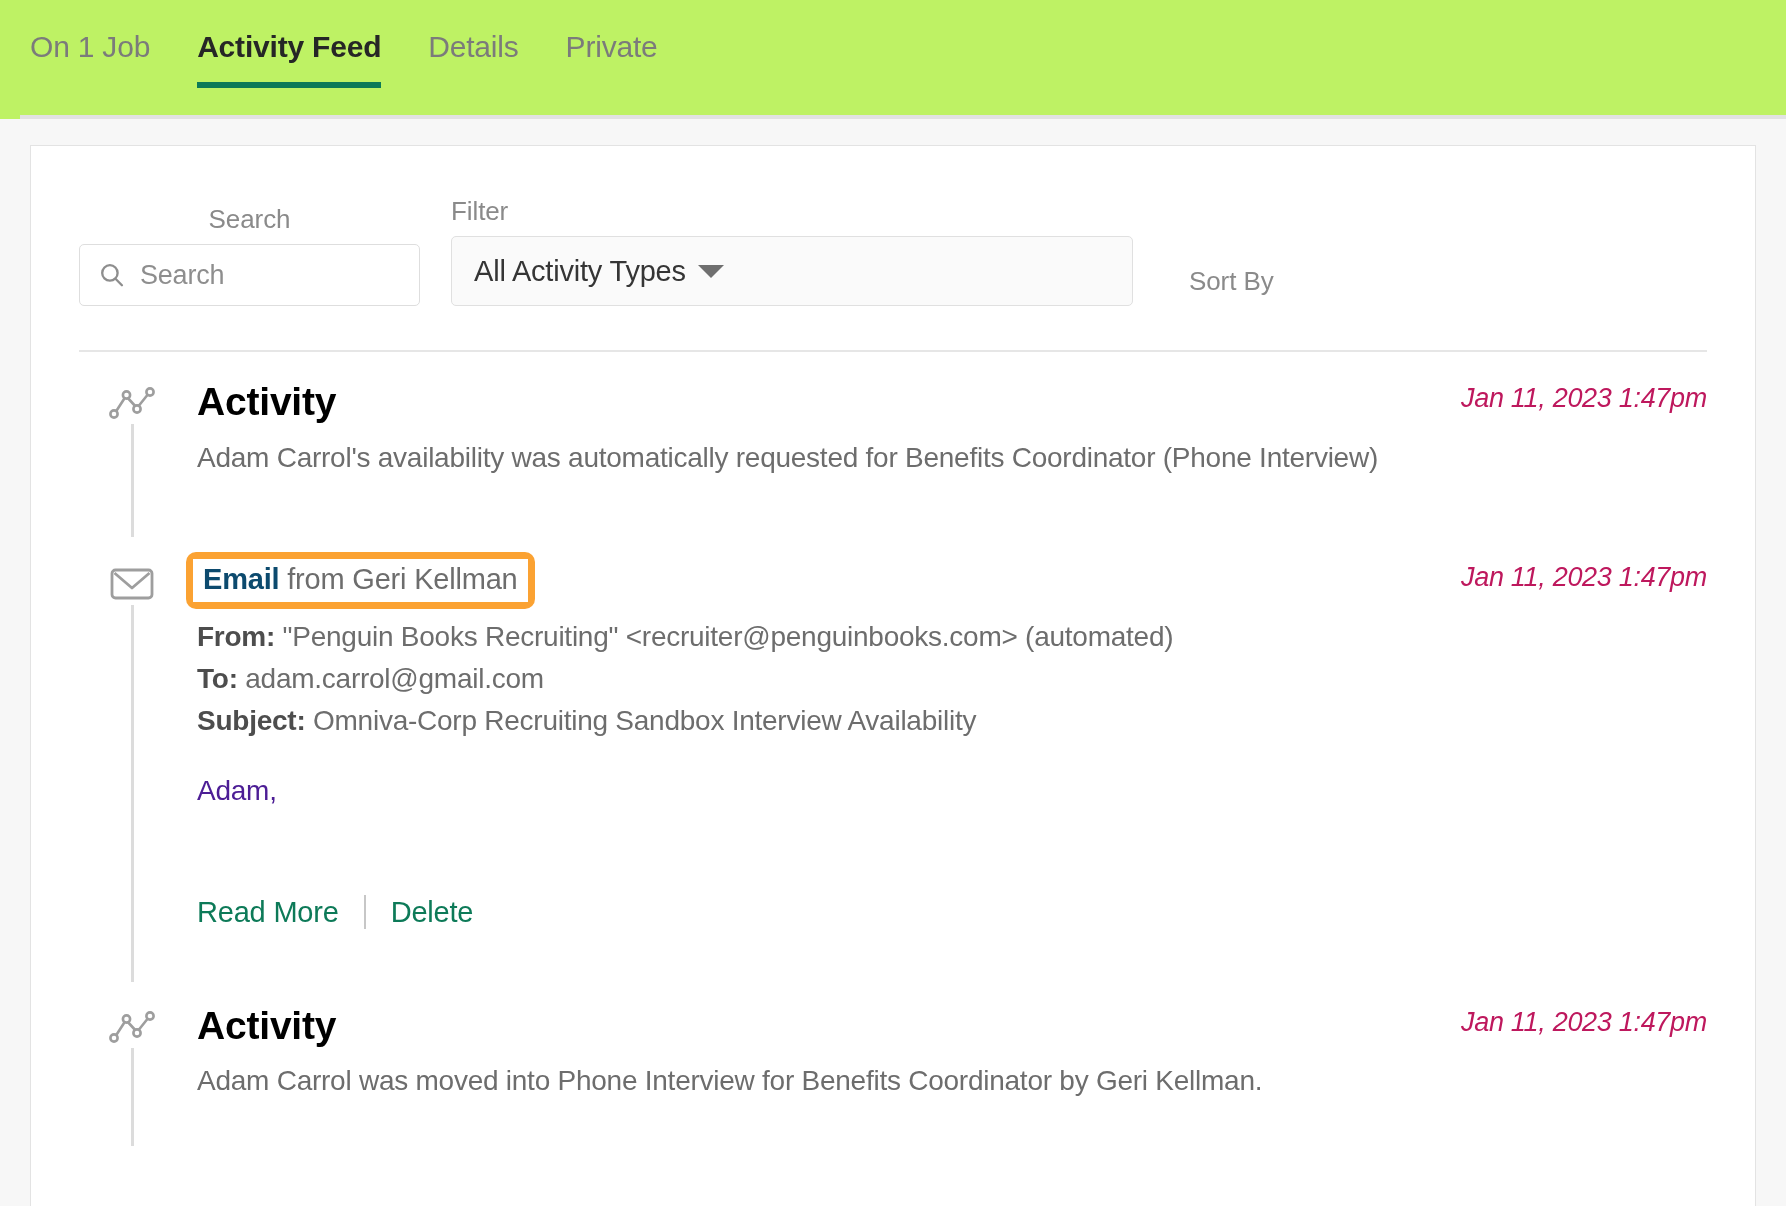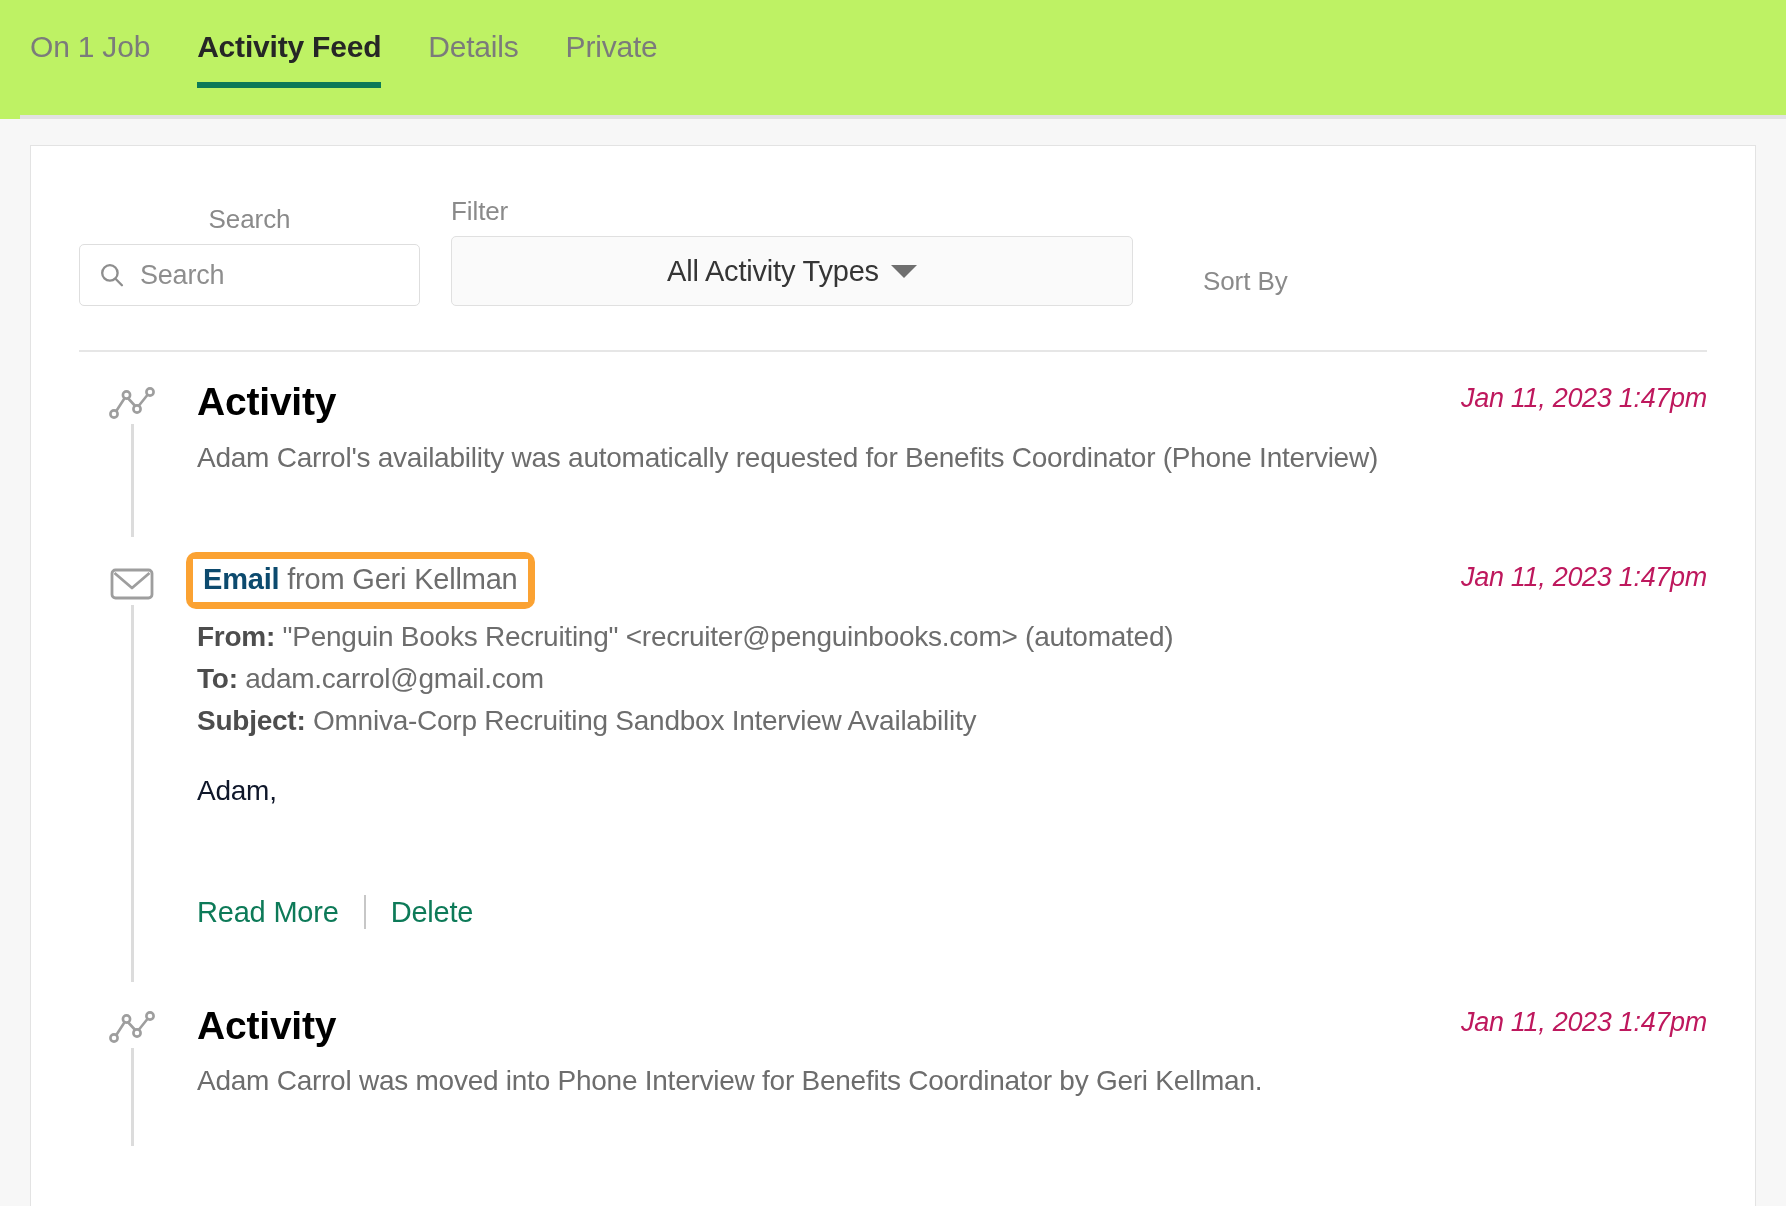--- a/index.html
+++ b/index.html
@@ -70,21 +70,21 @@
   }
   .field-label {
     font-size: 26px;
     color: #8a8a8a;
     margin-bottom: 12px;
     line-height: 1;
     letter-spacing: -0.1px;
   }
   .ctl-search { width: 341px; text-align: center; }
   .ctl-filter { width: 682px; margin-left: 1px; }
-  .ctl-sort   { width: 341px; margin-left: 40px; }
+  .ctl-sort   { width: 341px; margin-left: 26px; }
 
   .search-box {
     height: 62px;
     border: 1px solid #dedede;
     border-radius: 5px;
     background: #fff;
     display: flex;
     align-items: center;
     padding: 0 18px;
     gap: 14px;
@@ -96,21 +96,21 @@
     letter-spacing: -0.2px;
   }
 
   .select-box {
     height: 70px;
     border: 1px solid #e0e0e0;
     border-radius: 5px;
     background: #fafafa;
     display: flex;
     align-items: center;
-    justify-content: center;
+    justify-content: flex-start;
     padding: 0 22px 0 22px;
     cursor: pointer;
   }
   .select-val {
     font-size: 29px;
     color: #353535;
     letter-spacing: -0.2px;
     white-space: nowrap;
   }
   .caret {
@@ -227,21 +227,21 @@
 
   .meta-line {
     font-size: 28px;
     color: #6d6d6d;
     line-height: 1.5;
     letter-spacing: -0.25px;
   }
   .meta-line b { color: #4d4d4d; font-weight: bold; }
   .salutation {
     font-size: 28px;
-    color: #0f172a;
+    color: #4c1d95;
     margin-top: 33px;
     letter-spacing: -0.25px;
   }
   .actions {
     margin-top: 88px;
     display: flex;
     align-items: flex-end;
     gap: 0;
   }
   .link {

